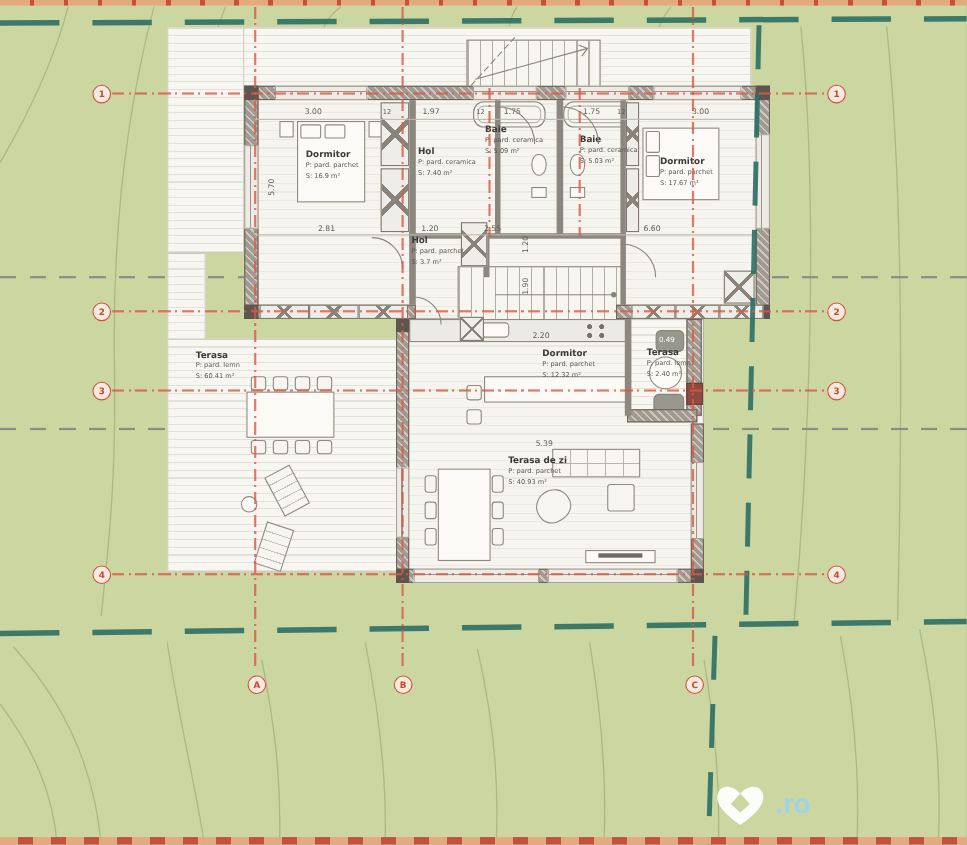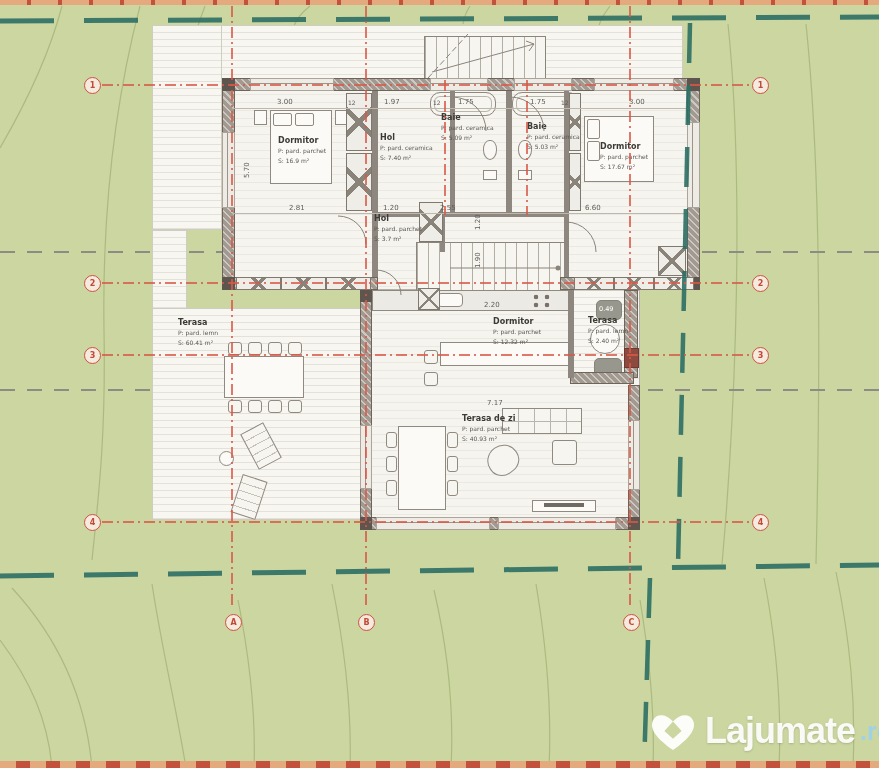--- a/index.html
+++ b/index.html
@@ -231,21 +231,21 @@
   <div class="dim" style="left:458px;top:98px;">1.75</div>
   <div class="dim" style="left:530px;top:98px;">1.75</div>
   <div class="dim" style="left:561px;top:99px;font-size:6px;">12</div>
   <div class="dim" style="left:629px;top:98px;">3.00</div>
   <div class="dim" style="left:289px;top:204px;">2.81</div>
   <div class="dim" style="left:383px;top:204px;">1.20</div>
   <div class="dim" style="left:440px;top:204px;">2.55</div>
   <div class="dim" style="left:585px;top:204px;">6.60</div>
   <div class="dim" style="left:484px;top:301px;">2.20</div>
   <div class="dim onchair" style="left:599px;top:305px;">0.49</div>
-  <div class="dim" style="left:487px;top:399px;">7.17</div>
+  <div class="dim" style="left:487px;top:399px;">5.39</div>
   <div class="dim vert" style="left:243px;top:178px;">5.70</div>
   <div class="dim vert" style="left:474px;top:230px;">1.20</div>
   <div class="dim vert" style="left:474px;top:268px;">1.90</div>
 
   <div class="room-label" style="left:278px;top:136px;">
     <div class="rn">Dormitor</div>
     <div class="rl">P: pard. parchet</div>
     <div class="rl">S: 16.9 m²</div>
   </div>
   <div class="room-label" style="left:380px;top:133px;">
@@ -360,17 +360,16 @@
     </div>
 
   <div class="strip top"></div>
   <div class="strip bottom"></div>
 
   <div class="watermark">
     <svg width="54" height="42" viewBox="0 0 54 44">
       <path d="M27,42 C10,30 2,20 6,11 C9,4 19,3 27,12 C35,3 45,4 48,11 C52,20 44,30 27,42 Z
                M27,12 L18,22 L27,30 L36,22 Z" fill="rgba(255,255,255,0.93)" fill-rule="evenodd"></path>
     </svg>
-    <span class="wm-name">Lajumate</span>
     <span class="wm-tld">.ro</span>
   </div>
 
 </div>
 
 </body></html>

